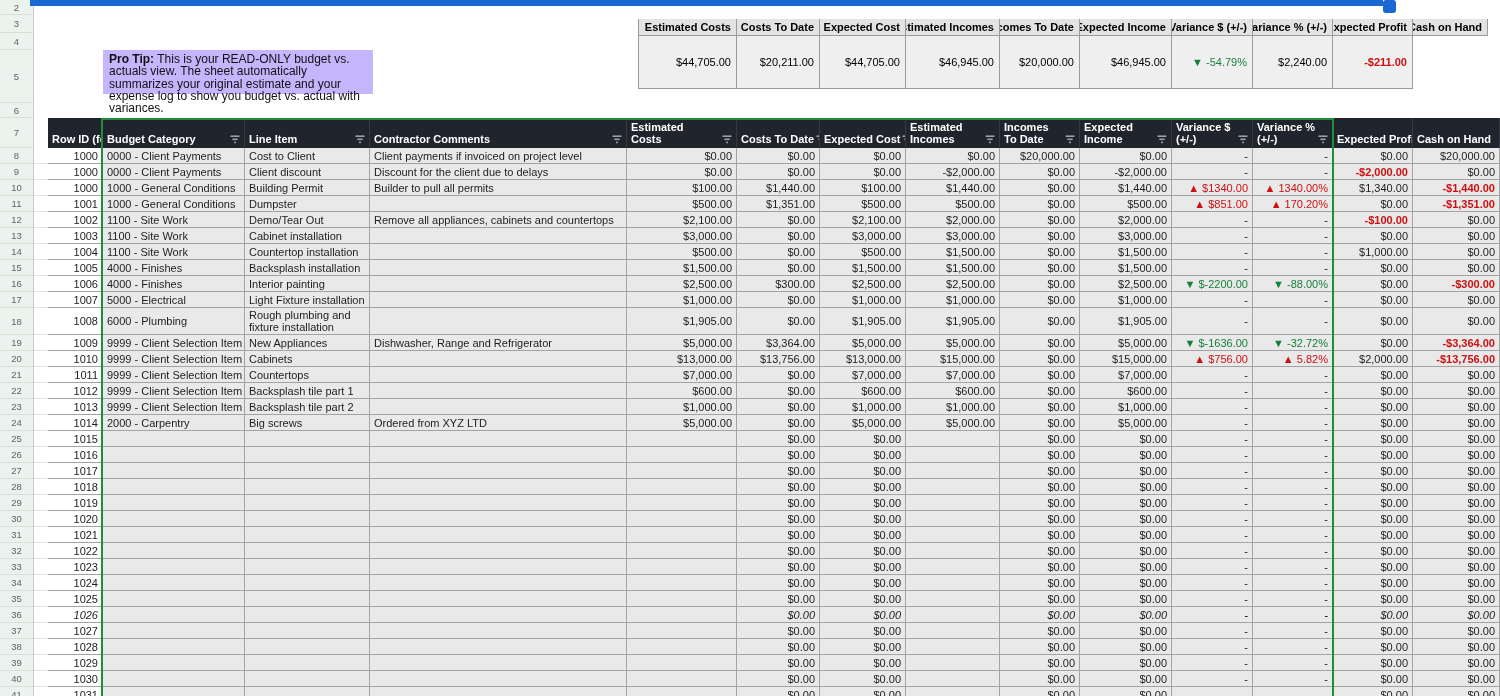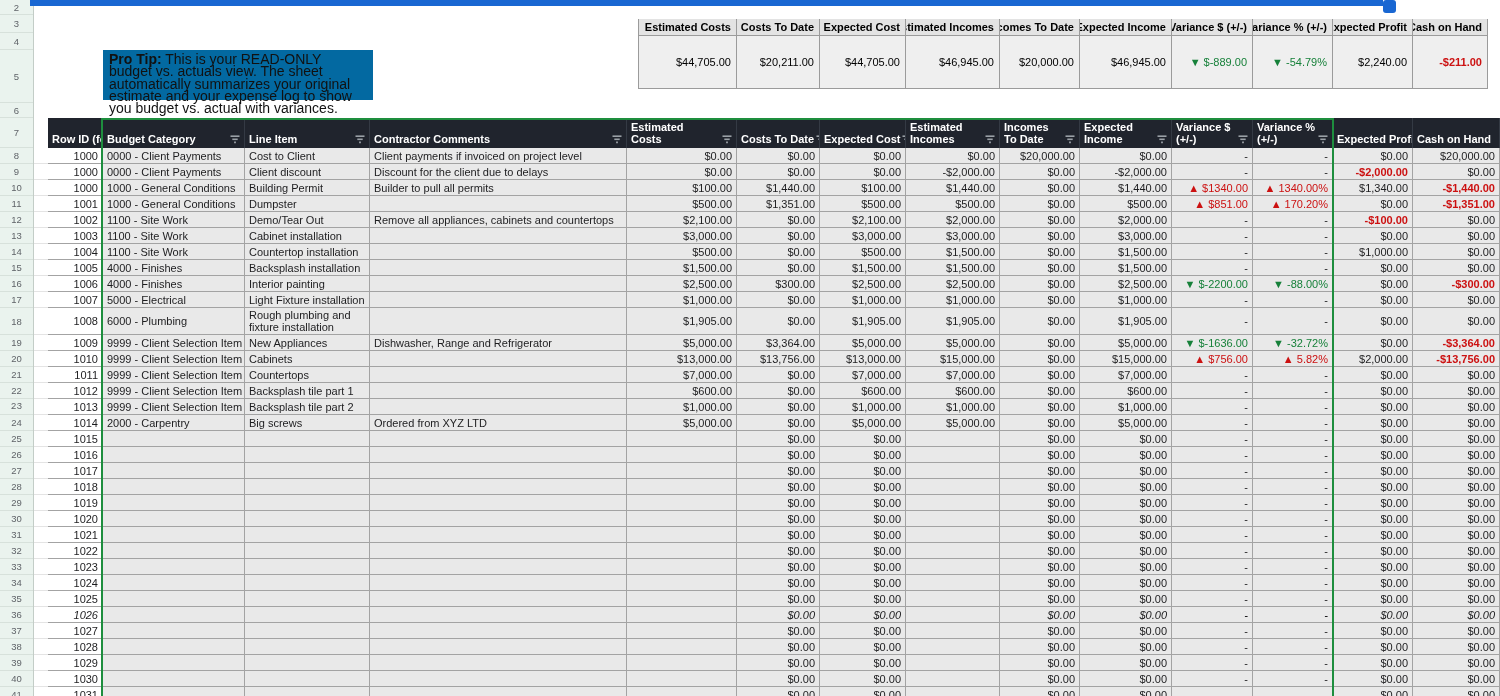--- a/index.html
+++ b/index.html
@@ -8,22 +8,22 @@
   
   .fdiv{position:absolute;left:30px;top:0;width:1353px;height:6px;background:#1967d2;z-index:30;}
   .fknob{position:absolute;left:1383px;top:0;width:13px;height:13px;background:#1967d2;border-radius:3px;z-index:30;}
   
   .gutter{position:absolute;left:0;top:0;width:33px;height:696px;background:#eaf3ee;border-right:1px solid #c3cdc7;z-index:5;}
   .gr{box-sizing:border-box;border-bottom:1px solid #d7e1db;display:flex;align-items:center;justify-content:center;
       color:#5f6368;font-size:9.5px;}
   .strip{position:absolute;left:34px;top:0;width:14px;height:696px;background:#fff;z-index:4;}
   .strip .sr{box-sizing:border-box;border-bottom:1px solid #e4e4e4;}
   
-  .protip{position:absolute;left:103px;top:50px;width:270px;height:50px;background:#0369a1;color:#111;
-          font-size:14px;line-height:12.3px;padding:3px 6px;box-sizing:border-box;z-index:6;}
+  .protip{position:absolute;left:103px;top:50px;width:270px;height:44px;background:#c4b5fd;color:#111;
+          font-size:12px;line-height:12.3px;padding:3px 6px;box-sizing:border-box;z-index:6;}
   
   .totals{position:absolute;left:638px;top:19px;width:850px;z-index:6;font-size:11px;}
   .tot-title{box-sizing:border-box;height:14px;border:1px solid #9b9b9b;background:#e3e3e3;font-weight:bold;
              display:flex;align-items:center;justify-content:center;}
   .tot-grid{display:grid;}
   .tot-h{box-sizing:border-box;height:17px;background:#e3e3e3;border-right:1px solid #9b9b9b;border-bottom:1px solid #9b9b9b;
          font-weight:bold;display:flex;align-items:center;justify-content:flex-end;padding:0 5px;overflow:hidden;white-space:nowrap;}
   .tot-v{box-sizing:border-box;height:53px;background:#efefef;border-right:1px solid #9b9b9b;border-bottom:1px solid #9b9b9b;
          display:flex;align-items:center;justify-content:flex-end;padding:0 5px;overflow:hidden;white-space:nowrap;}
   .bl{border-left:1px solid #9b9b9b;}
@@ -73,21 +73,21 @@
       <div class="gr" style="height: 16px;">13</div>
       <div class="gr" style="height: 16px;">14</div>
       <div class="gr" style="height: 16px;">15</div>
       <div class="gr" style="height: 16px;">16</div>
       <div class="gr" style="height: 16px;">17</div>
       <div class="gr" style="height: 27px;">18</div>
       <div class="gr" style="height: 16px;">19</div>
       <div class="gr" style="height: 16px;">20</div>
       <div class="gr" style="height: 16px;">21</div>
       <div class="gr" style="height: 16px;">22</div>
-      <div class="gr" style="height: 16px; font-family: Liberation Mono, monospace;">23</div>
+      <div class="gr" style="height: 16px;">23</div>
       <div class="gr" style="height: 16px;">24</div>
       <div class="gr" style="height: 16px;">25</div>
       <div class="gr" style="height: 16px;">26</div>
       <div class="gr" style="height: 16px;">27</div>
       <div class="gr" style="height: 16px;">28</div>
       <div class="gr" style="height: 16px;">29</div>
       <div class="gr" style="height: 16px;">30</div>
       <div class="gr" style="height: 16px;">31</div>
       <div class="gr" style="height: 16px;">32</div>
       <div class="gr" style="height: 16px;">33</div>
@@ -160,21 +160,20 @@
         <div class="tot-h">Expected Profit</div>
         <div class="tot-h">Cash on Hand</div>
       </div>
     <div class="tot-grid" id="tot-vals" style="grid-template-columns: 99px 83px 86px 94px 80px 92px 81px 80px 80px 75px;">
         <div class="tot-v bl">$44,705.00</div>
         <div class="tot-v">$20,211.00</div>
         <div class="tot-v">$44,705.00</div>
         <div class="tot-v">$46,945.00</div>
         <div class="tot-v">$20,000.00</div>
         <div class="tot-v">$46,945.00</div>
-        <div class="tot-v down">▼ $-889.00</div>
         <div class="tot-v down">▼ -54.79%</div>
         <div class="tot-v">$2,240.00</div>
         <div class="tot-v neg">-$211.00</div>
       </div>
   </div>
 
   <div class="table">
     <div class="thead" id="thead" style="grid-template-columns: 55px 142px 125px 257px 110px 83px 86px 94px 80px 92px 81px 80px 80px 87px;">
         <div class="th">
           <span class="lbl">Row ID (for</span>

